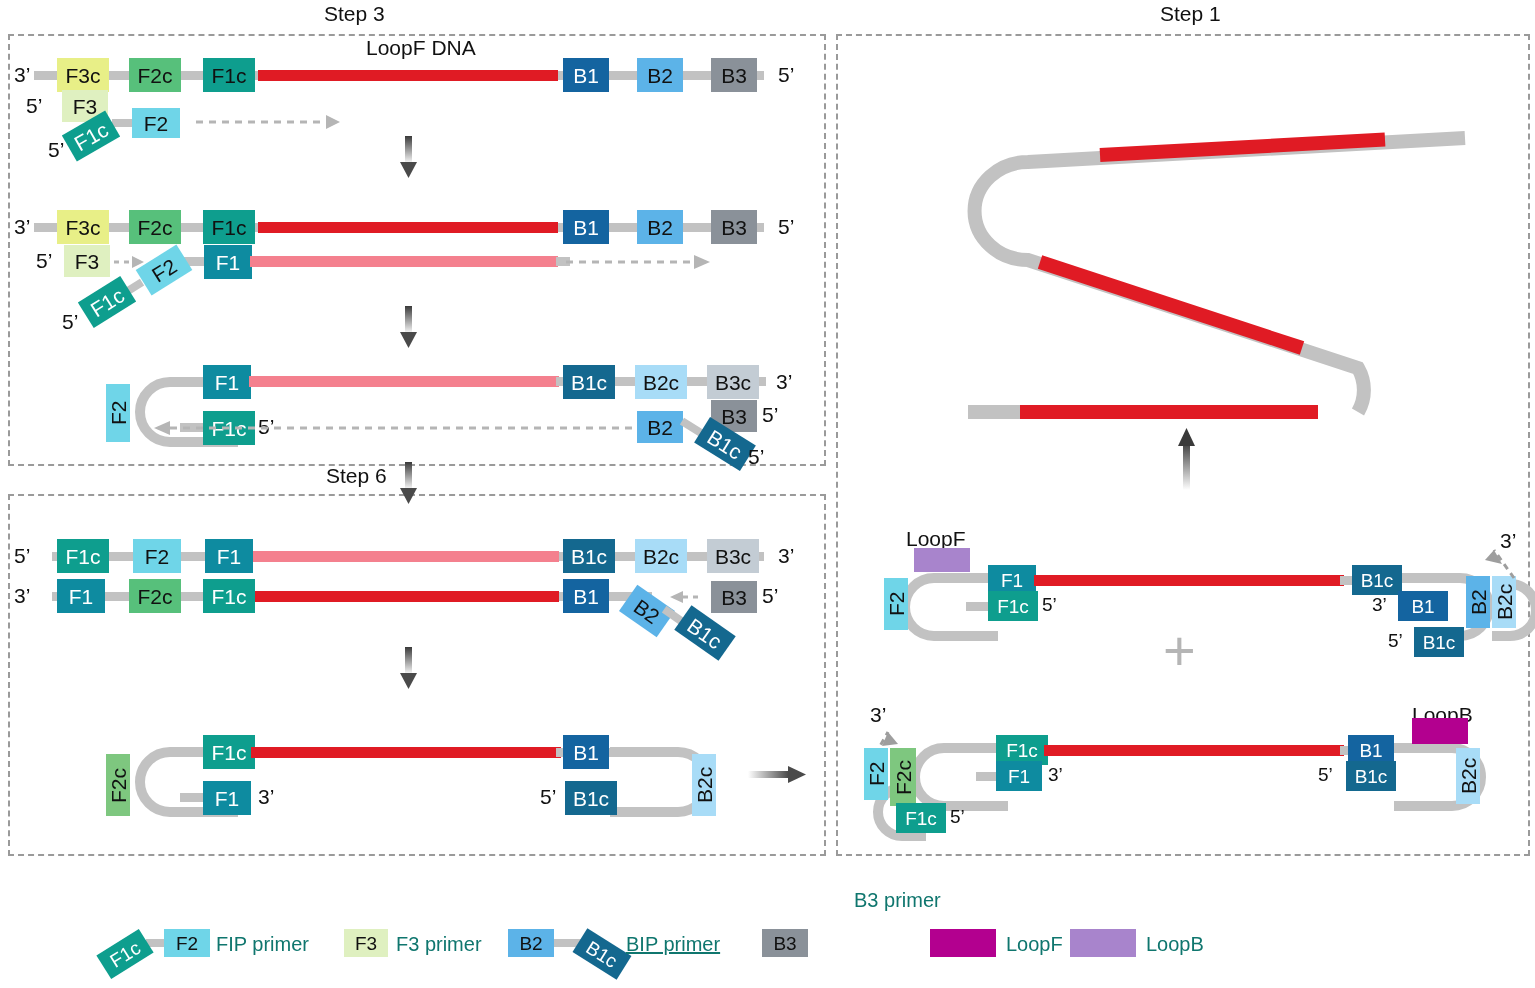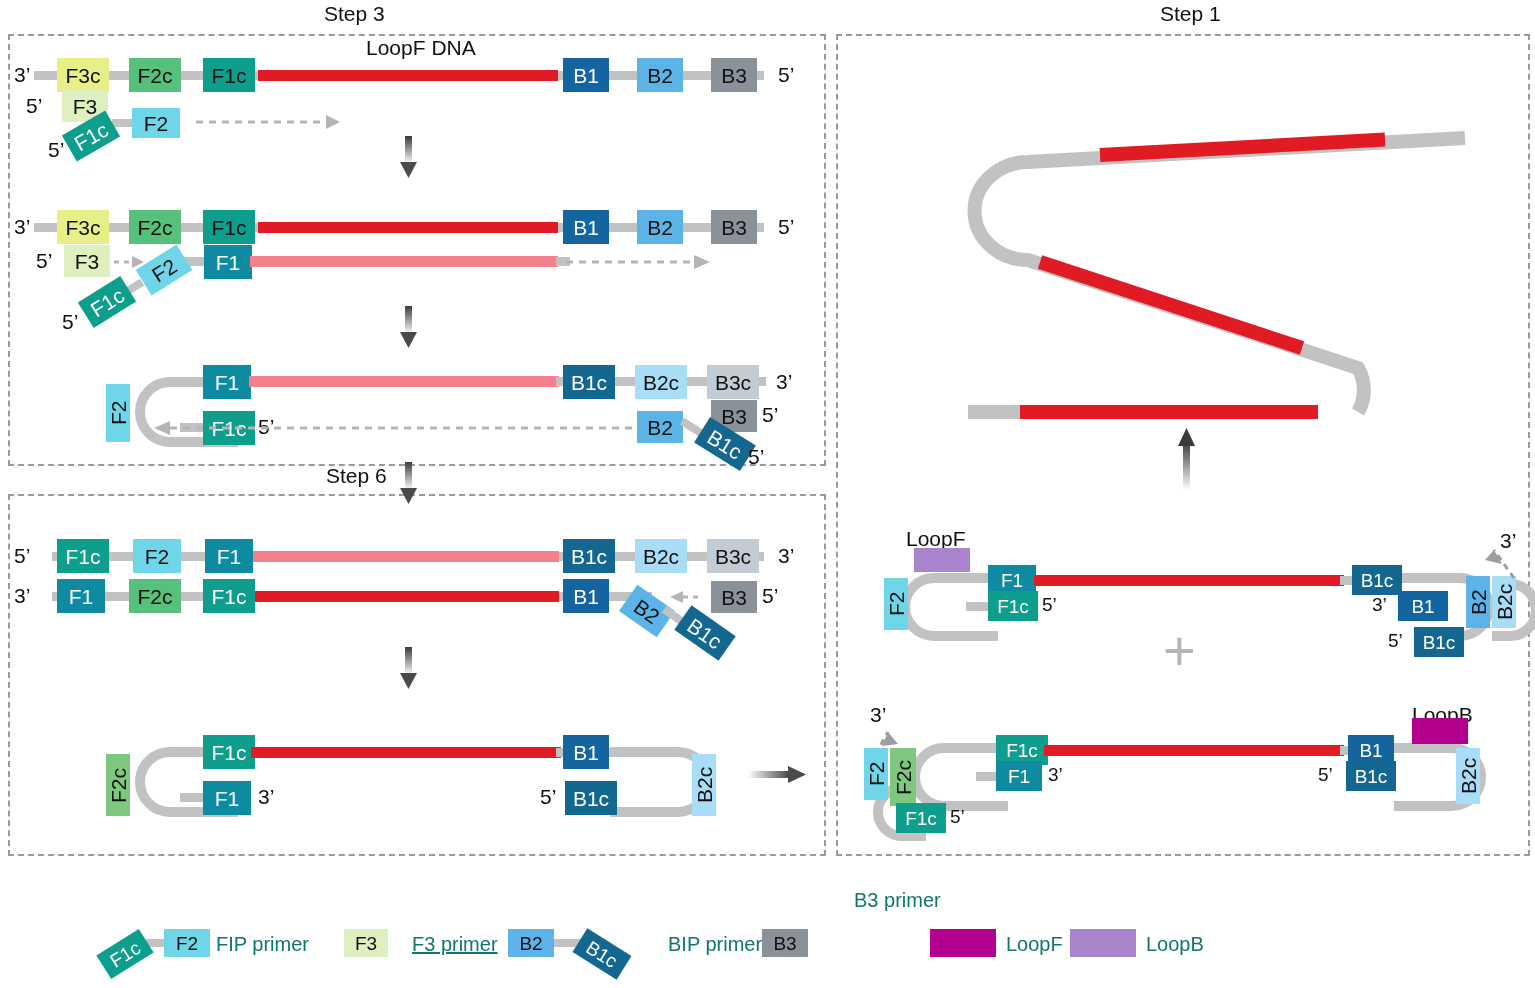--- a/index.html
+++ b/index.html
@@ -315,26 +315,26 @@
 <div class="blk vert" style="left:1456px;top:748px;width:24px;height:56px;background:#a8dcf7;">B2c</div>
 <div class="blk" style="left:1346px;top:761px;width:50px;height:30px;background:#14688f;color:#fff;font-size:19px;">B1c</div>
 <div class="lbl" style="left:1318px;top:764px;font-size:19px;">5’</div>
 
 <div class="bb" style="left:146px;top:939px;width:34px;height:8px;"></div>
 <div class="blk" style="left:164px;top:929px;width:46px;height:28px;background:#6fd5e8;font-size:19px;">F2</div>
 <div class="blk" style="left:100px;top:940px;width:50px;height:28px;background:#0e9e8e;color:#fff;font-size:19px;transform:rotate(-32deg);">F1c</div>
 <div class="legend-txt" style="left:216px;top:933px;">FIP primer</div>
 
 <div class="blk" style="left:344px;top:929px;width:44px;height:28px;background:#dff0c0;font-size:19px;">F3</div>
-<div class="legend-txt" style="left:412px;top:933px;text-decoration:underline;">F3 primer</div>
+<div class="legend-txt" style="left:396px;top:933px;">F3 primer</div>
 
 <div class="bb" style="left:552px;top:939px;width:34px;height:8px;"></div>
 <div class="blk" style="left:508px;top:929px;width:46px;height:28px;background:#5cb3e8;font-size:19px;">B2</div>
 <div class="blk" style="left:576px;top:940px;width:52px;height:28px;background:#14688f;color:#fff;font-size:19px;transform:rotate(32deg);">B1c</div>
-<div class="legend-txt" style="left:668px;top:933px;">BIP primer</div>
+<div class="legend-txt" style="left:626px;top:933px;text-decoration:underline;">BIP primer</div>
 
 <div class="blk" style="left:762px;top:929px;width:46px;height:28px;background:#8a9199;font-size:19px;">B3</div>
 <div class="legend-txt" style="left:818px;top:889px;margin-left:36px;">B3 primer</div>
 
 <div class="blk" style="left:930px;top:929px;width:66px;height:28px;background:#b3008f;"></div>
 <div class="legend-txt" style="left:1006px;top:933px;">LoopF</div>
 
 <div class="blk" style="left:1070px;top:929px;width:66px;height:28px;background:#a884cc;"></div>
 <div class="legend-txt" style="left:1146px;top:933px;">LoopB</div>
 

